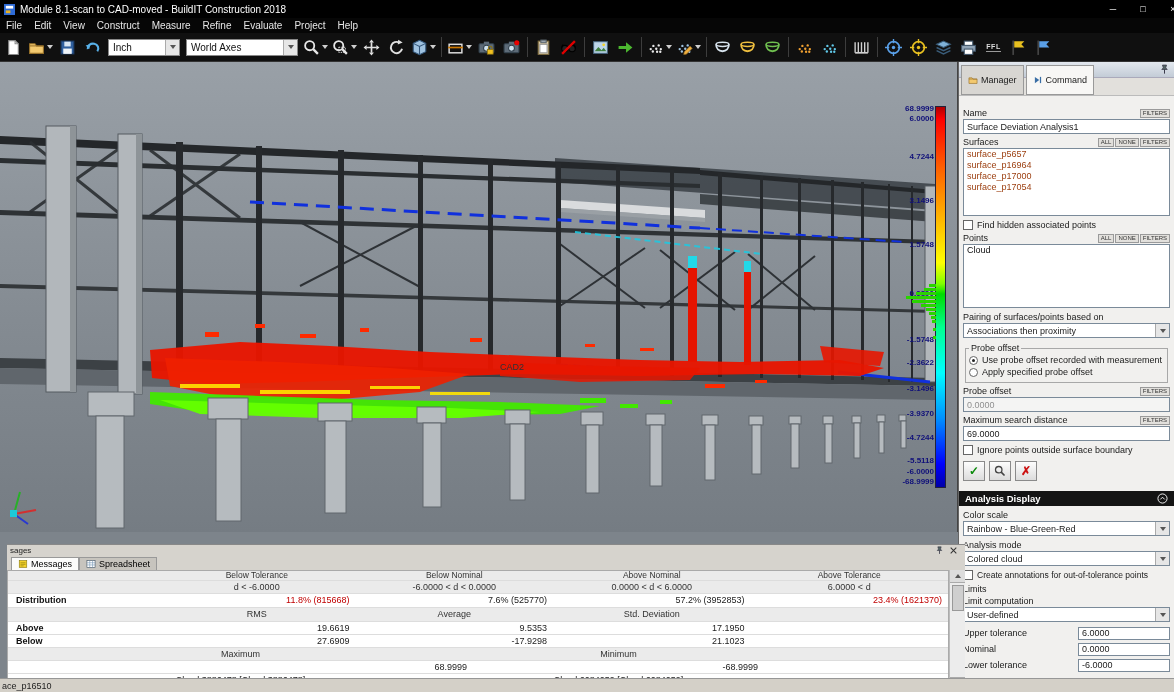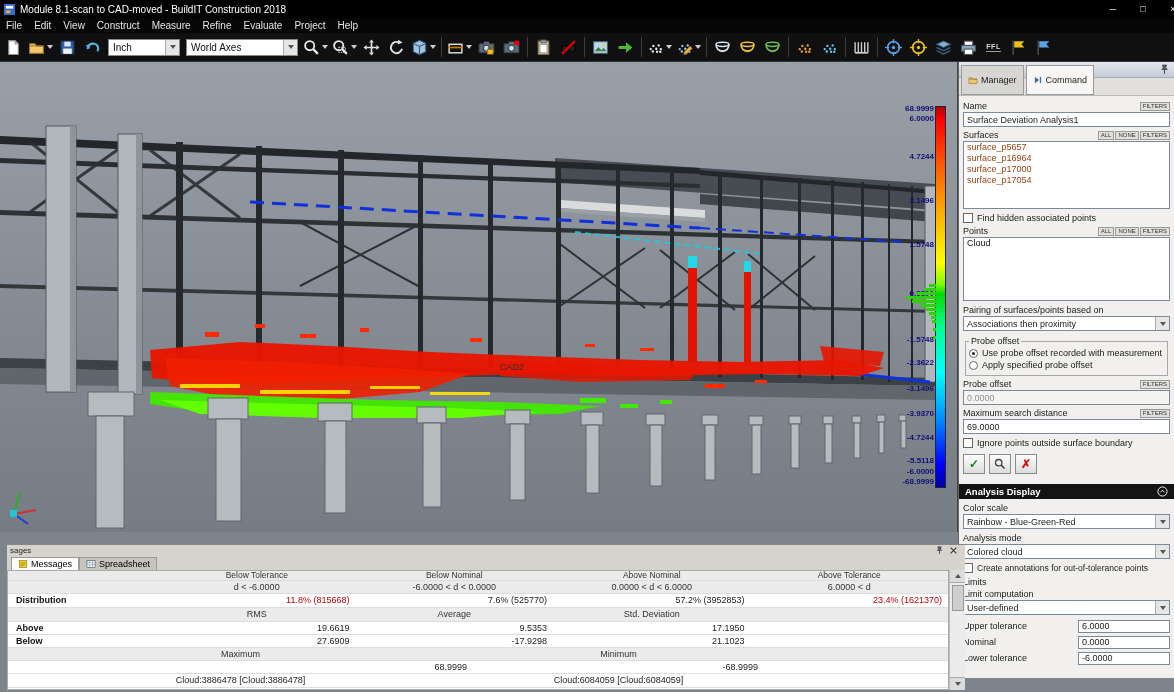--- a/index.html
+++ b/index.html
@@ -44,21 +44,21 @@
   
   #command-panel{position:absolute;top:62px;left:958px;width:216px;height:616px;background:#f1f0ee;
                  border-left:1px solid #666;box-sizing:border-box;font-size:9px;color:#1a1a1a;overflow:hidden;}
   .cp-header{height:15px;background:linear-gradient(#e3e8ee,#c3ccd7);display:flex;align-items:center;
              padding:0 4px;font-size:9px;color:#223;border-bottom:1px solid #aab;}
   .cp-tabs{height:18px;display:flex;gap:2px;padding:2px 2px 0;background:#e2e0dc;border-bottom:1px solid #bbb;
            align-items:flex-end;box-sizing:border-box;}
   .cp-tab{display:flex;align-items:center;gap:3px;padding:1px 6px;border:1px solid #999;background:#d8d6d2;
           font-size:9px;height:30px;box-sizing:border-box;}
   .cp-tab.active{background:#f8f7f5;}
-  .cp-body{padding:2px 4px 0;}
+  .cp-body{padding:9px 4px 0;}
   .cp-row{display:flex;align-items:center;justify-content:space-between;margin-top:3px;height:10px;}
   .mini-group{display:flex;gap:1px;}
   .mini-btn{font-size:6px;padding:0 2px;background:#e2e0dc;border:1px solid #9a9a9a;line-height:7px;color:#333;}
   .cp-input{height:13px;background:#fff;border:1px solid #7a8a99;font-size:9px;padding:0 3px;display:flex;
             align-items:center;margin-top:1px;}
   .cp-input.disabled{color:#909090;background:#f4f4f3;}
   .cp-list{background:#fff;border:1px solid #7a8a99;margin-top:1px;overflow:hidden;}
   #surfaces-list{height:66px;}
   #points-list{height:62px;}
   .list-item{padding:0 3px;line-height:11px;color:#9c3f10;}
@@ -898,14 +898,17 @@
       <div class="sb-btn">
           <span class="tri-up"></span>
         </div>
       <div class="sb-thumb"></div>
       <div class="sb-btn down">
           <span class="tri-down"></span>
         </div>
     </div>
   </div>
 
+  <div id="statusbar">
+    <span>ace_p16510</span>
+  </div>
 
 </div>
 
 </body></html>

